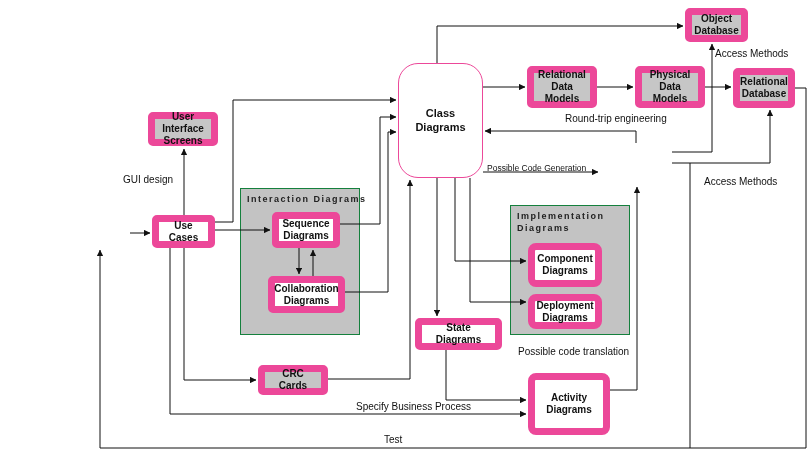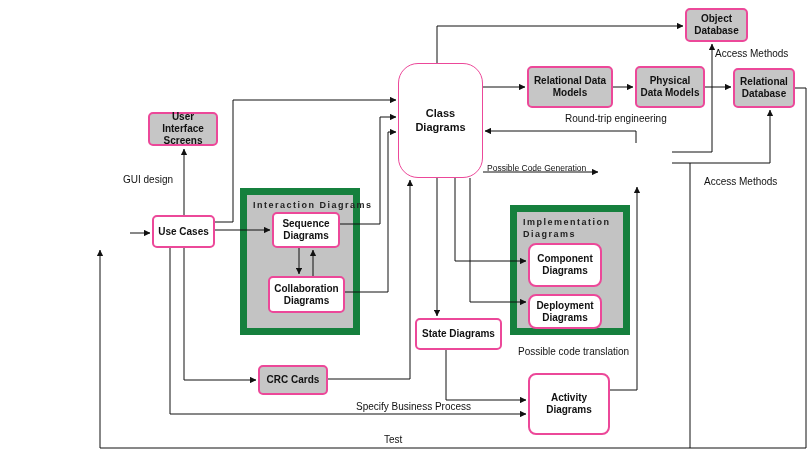--- a/index.html
+++ b/index.html
@@ -16,33 +16,33 @@
   .node {
     position: absolute;
     display: flex;
     align-items: center;
     justify-content: center;
     text-align: center;
     font-size: 10px;
     font-weight: bold;
     color: #111;
     line-height: 1.2;
-    border: 2px solid #ec4899;
+    border: 7px solid #ec4899;
     background: #ffffff;
     border-radius: 5px;
     padding: 2px 3px;
     z-index: 3;
   }
   .node.gray { background: #c6c6c6; }
   .node.big-round { border-radius: 20px; border-width: 1.5px; font-size: 11px; }
   .node.med-round { border-radius: 8px; }
   .container {
     position: absolute;
     background: #c3c3c3;
-    border: 7px solid #15803d;
+    border: 1px solid #15803d;
     z-index: 1;
   }
   .container .title {
     position: absolute;
     top: 4px;
     left: 6px;
     font-size: 9px;
     font-weight: bold;
     letter-spacing: 1.5px;
     color: #222;
@@ -111,21 +111,21 @@
   <div class="node" style="left:152px;top:215px;width:63px;height:33px;">Use Cases</div>
 
   <div class="node gray" style="left:148px;top:112px;width:70px;height:34px;">User Interface Screens</div>
 
   <div class="node" style="left:272px;top:212px;width:68px;height:36px;">Sequence Diagrams</div>
 
   <div class="node" style="left:268px;top:276px;width:77px;height:37px;">Collaboration Diagrams</div>
 
   <div class="node big-round" style="left:398px;top:63px;width:85px;height:115px;">Class Diagrams</div>
 
-  <div class="node gray" style="left:527px;top:66px;width:86px;height:42px;">Relational Data Models</div>
+  <div class="node gray" style="left:527px;top:66px;width:70px;height:42px;">Relational Data Models</div>
 
   <div class="node gray" style="left:635px;top:66px;width:70px;height:42px;">Physical Data Models</div>
 
   <div class="node gray" style="left:685px;top:8px;width:63px;height:34px;">Object Database</div>
 
   <div class="node gray" style="left:733px;top:68px;width:62px;height:40px;">Relational Database</div>
 
 
   <div class="node med-round" style="left:528px;top:243px;width:74px;height:44px;">Component Diagrams</div>
 

